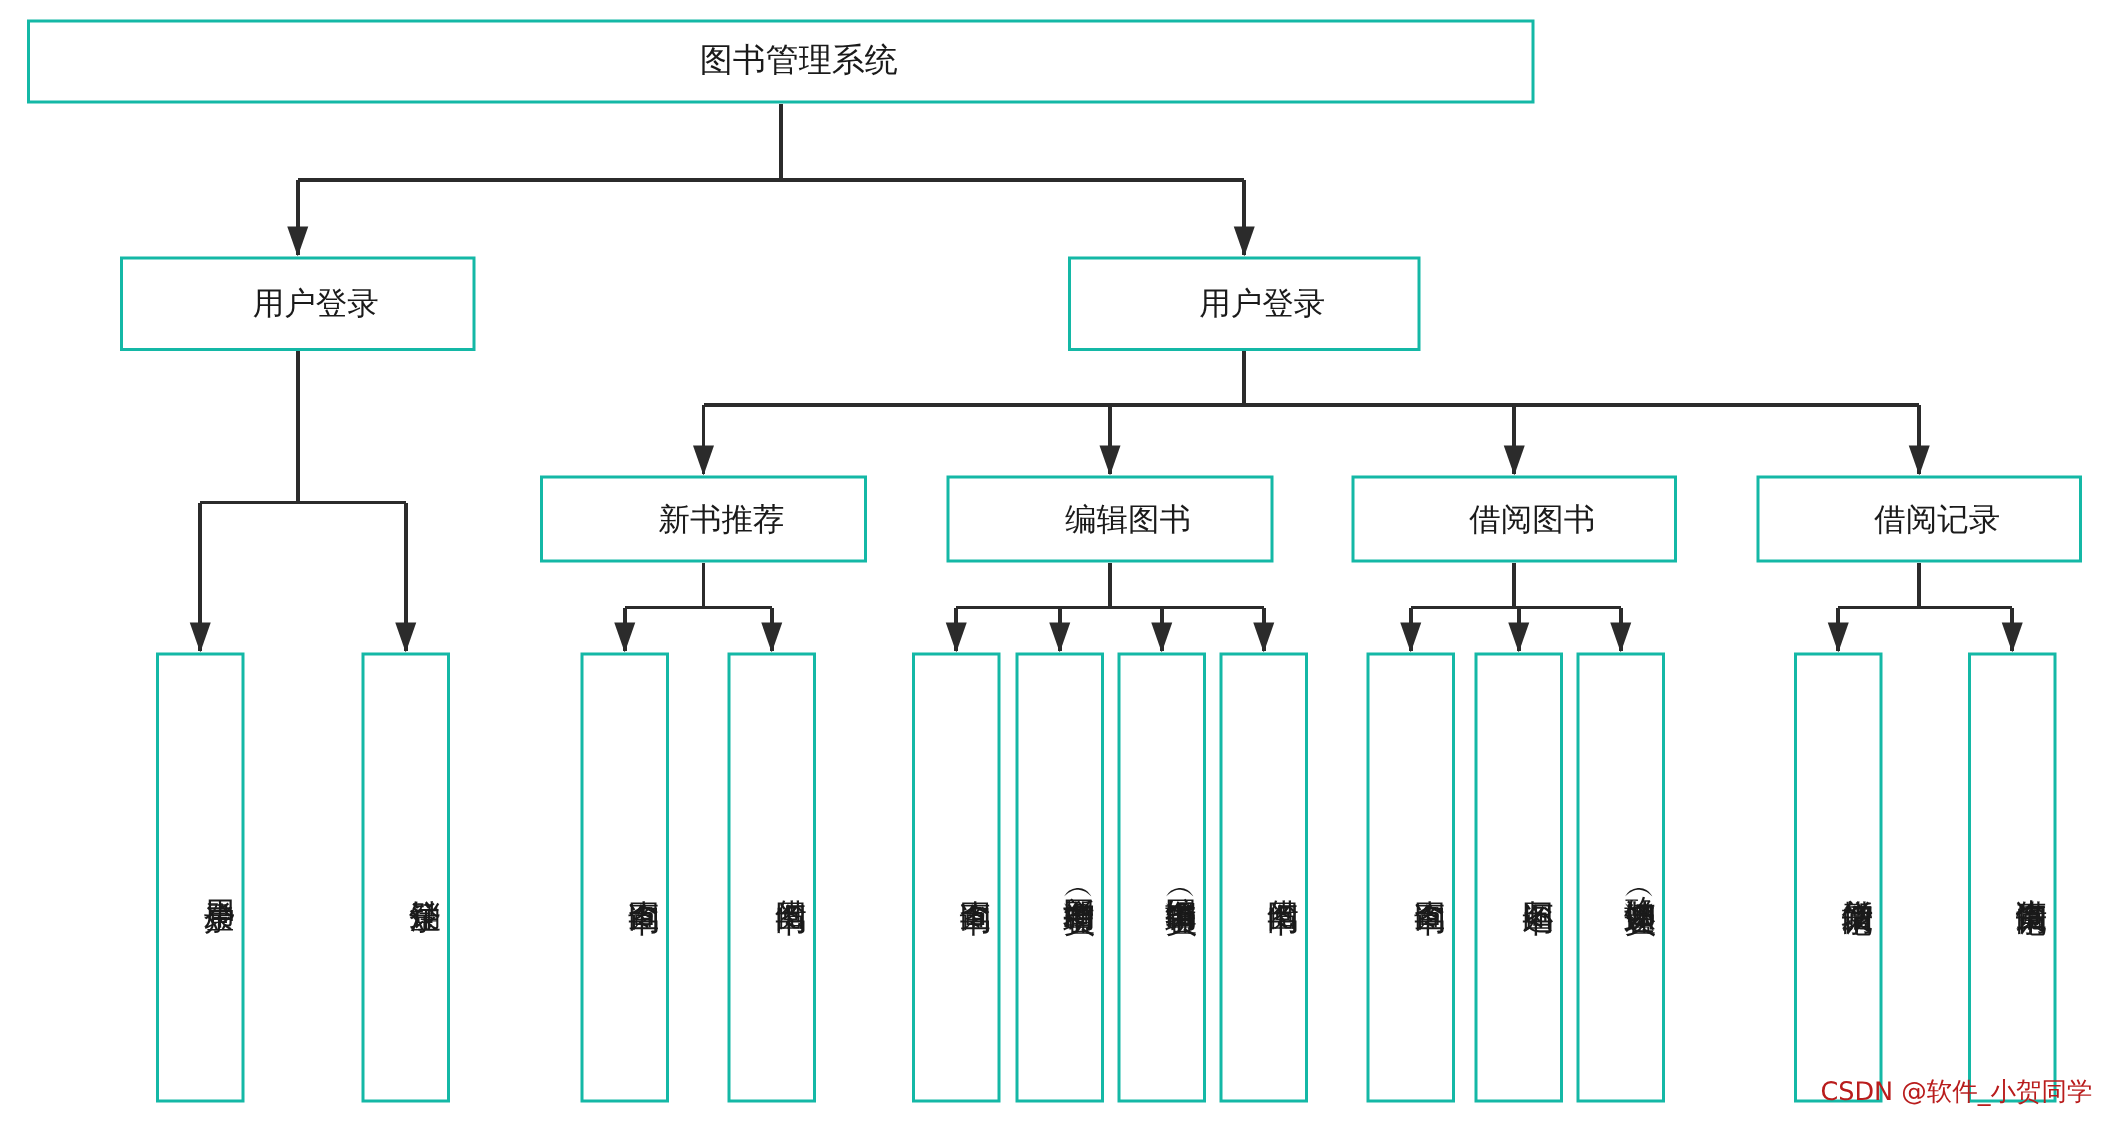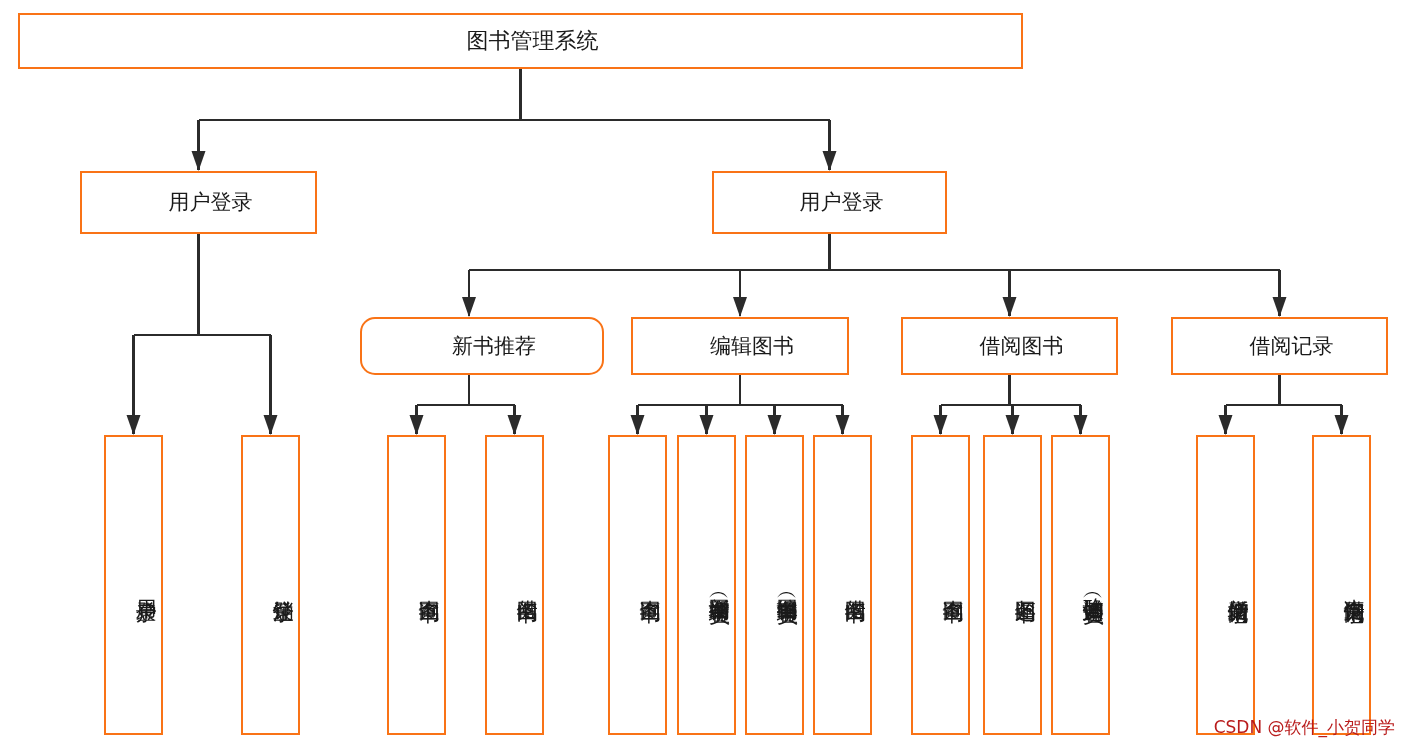--- a/index.html
+++ b/index.html
@@ -20,21 +20,21 @@
     position: absolute;
     left: 0;
     top: 0;
     width: 1405px;
     height: 747px;
   }
   .node {
     position: absolute;
     box-sizing: border-box;
     background: #ffffff;
-    border: 2px solid #f97316;
+    border: 2px solid #14b8a6;
     display: flex;
     align-items: center;
     justify-content: center;
     z-index: 2;
     padding-left: 24px;
   }
   .node .label {
     color: #1a1a1a;
     text-align: center;
     line-height: 1.15;
@@ -125,21 +125,21 @@
   <div id="nodes">
       <div class="node horiz root" style="left: 18px; top: 13px; width: 1005px; height: 56px;">
         <span class="label">图书管理系统</span>
       </div>
       <div class="node horiz" style="left: 80px; top: 171px; width: 237px; height: 63px;">
         <span class="label">用户登录</span>
       </div>
       <div class="node horiz" style="left: 712px; top: 171px; width: 235px; height: 63px;">
         <span class="label">用户登录</span>
       </div>
-      <div class="node horiz" style="left: 360px; top: 317px; width: 244px; height: 58px; border-radius: 15px;">
+      <div class="node horiz" style="left: 360px; top: 317px; width: 218px; height: 58px;">
         <span class="label">新书推荐</span>
       </div>
       <div class="node horiz" style="left: 631px; top: 317px; width: 218px; height: 58px;">
         <span class="label">编辑图书</span>
       </div>
       <div class="node horiz" style="left: 901px; top: 317px; width: 217px; height: 58px;">
         <span class="label">借阅图书</span>
       </div>
       <div class="node horiz" style="left: 1171px; top: 317px; width: 217px; height: 58px;">
         <span class="label">借阅记录</span>

